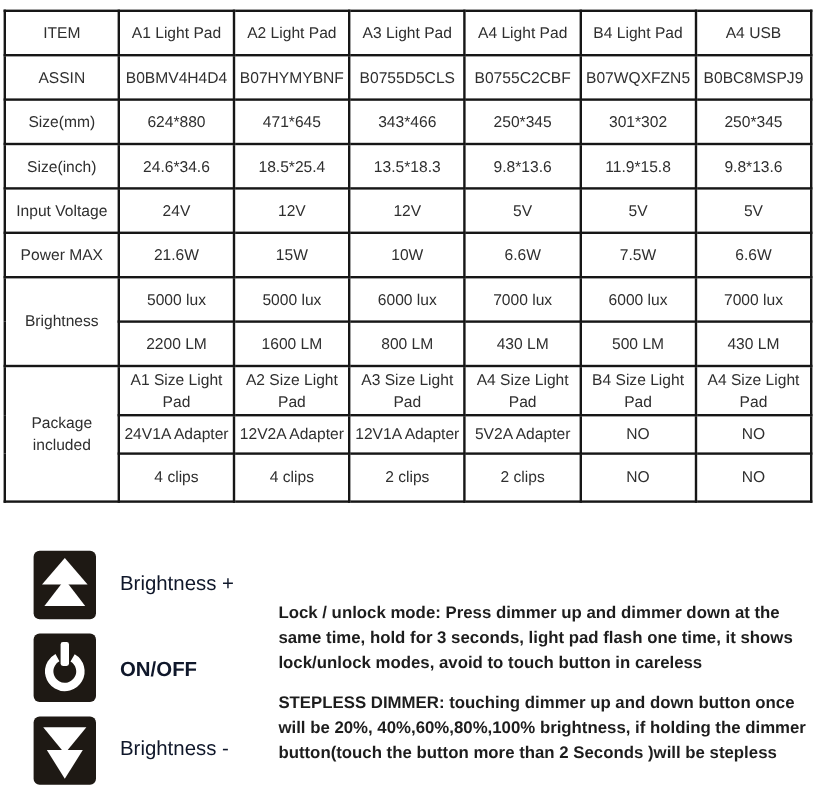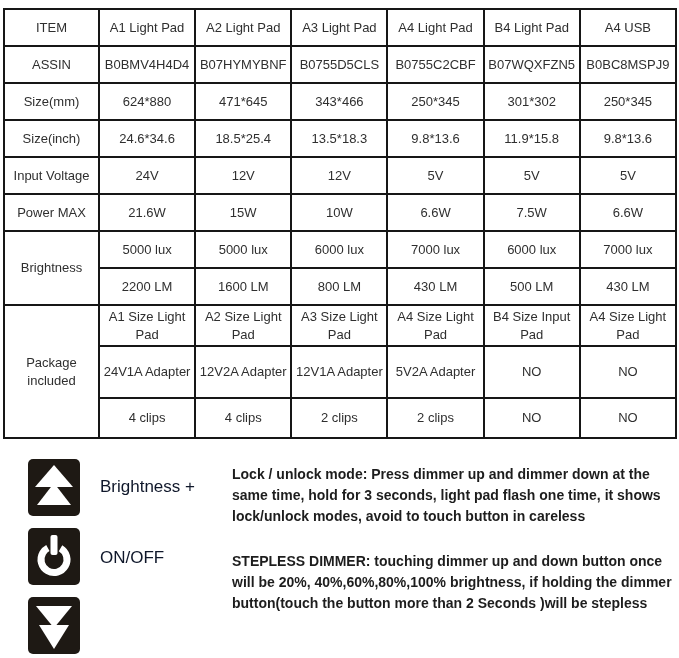--- a/index.html
+++ b/index.html
@@ -12,46 +12,46 @@
     position:absolute;left:3px;top:8px;width:674px;
     border-collapse:collapse;table-layout:fixed;
     font-size:13px;color:#2f2f2f;
   }
   table.spec td{
     border:2px solid #161616;text-align:center;vertical-align:middle;
     padding:1px 3px;line-height:1.35;background:#fff;
   }
   tr.h37{height:37px;}
   tr.h41{height:41px;}
-  tr.h48{height:52px;}
+  tr.h48{height:32px;}
   tr.h40{height:40px;border-radius:19px;}
   td.thin-b{border-bottom:1px solid #161616;}
   td.thin-t{border-top:1px solid #161616;border-radius:17px;}
   
   .icon-tile{
     position:absolute;left:28px;width:52px;height:57px;
     background:#1e1914;border-radius:5px;
     display:flex;align-items:center;justify-content:center;overflow:hidden;
   }
   #tile-up{top:459px;}
   #tile-power{top:528px;}
   #tile-down{top:597px;}
   .ctl-label{
     position:absolute;left:100px;font-size:17px;color:#0f172a;white-space:nowrap;
   }
   #lbl-up{top:477px;}
-  #lbl-power{top:548px;}
+  #lbl-power{top:548px;font-weight:bold;}
   #lbl-down{top:614px;}
   
   .notes{
-    position:absolute;left:232px;top:464px;width:440px;
+    position:absolute;left:232px;top:500px;width:440px;
     font-size:14px;font-weight:bold;line-height:21px;color:#1d1d1d;
   }
   .notes p{margin:0;}
-  .notes p + p{margin-top:24px;}
+  .notes p + p{margin-top:12px;}
 </style>
 </head>
 <body>
 
 <div class="page">
 
   <table class="spec">
     <colgroup>
       <col style="width:95px">
       <col>
@@ -132,21 +132,21 @@
         <td class="thin-t">430 LM</td>
         <td class="thin-t">500 LM</td>
         <td class="thin-t">430 LM</td>
       </tr>
       <tr class="h41">
         <td rowspan="3">Package included</td>
         <td>A1 Size Light Pad</td>
         <td>A2 Size Light Pad</td>
         <td>A3 Size Light Pad</td>
         <td>A4 Size Light Pad</td>
-        <td>B4 Size Input Pad</td>
+        <td>B4 Size Light Pad</td>
         <td>A4 Size Light Pad</td>
       </tr>
       <tr class="h48">
         <td>24V1A Adapter</td>
         <td>12V2A Adapter</td>
         <td>12V1A Adapter</td>
         <td>5V2A Adapter</td>
         <td>NO</td>
         <td>NO</td>
       </tr>
@@ -175,19 +175,20 @@
   </div>
   <div class="icon-tile" id="tile-down">
     <svg width="52" height="57" viewBox="0 0 52 57">
       <polygon points="8,9 44,9 26,31" fill="#ffffff"></polygon>
       <polygon points="11,28 41,28 26,52" fill="#ffffff"></polygon>
     </svg>
   </div>
 
   <div class="ctl-label" id="lbl-up">Brightness +</div>
   <div class="ctl-label" id="lbl-power">ON/OFF</div>
+  <div class="ctl-label" id="lbl-down">Brightness -</div>
 
   <div class="notes">
     <p>Lock / unlock mode: Press dimmer up and dimmer down at the same time, hold for 3 seconds, light pad flash one time, it shows lock/unlock modes, avoid to touch button in careless</p>
     <p>STEPLESS DIMMER: touching dimmer up and down button once will be 20%, 40%,60%,80%,100% brightness, if holding the dimmer button(touch the button more than 2 Seconds )will be stepless</p>
   </div>
 
 </div>
 
 </body></html>

